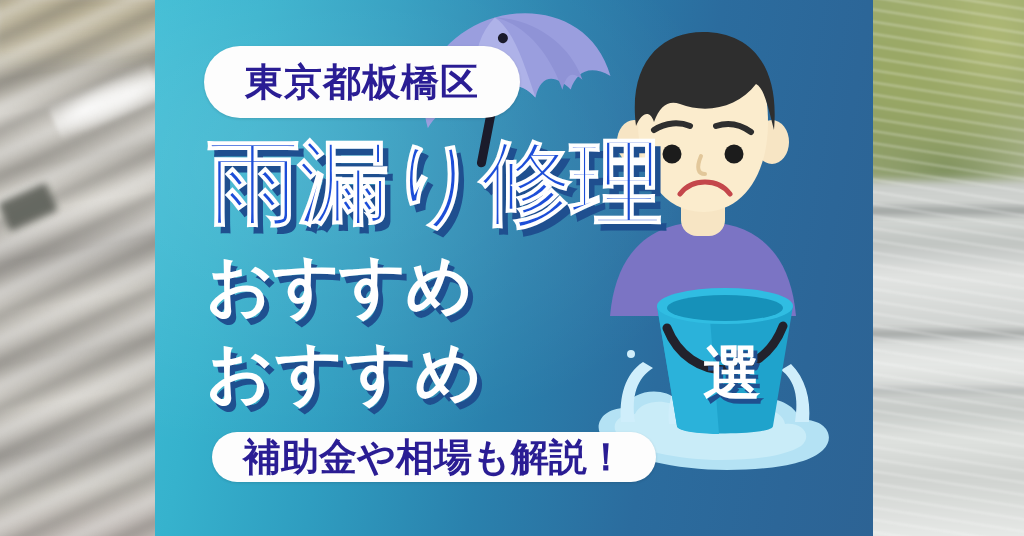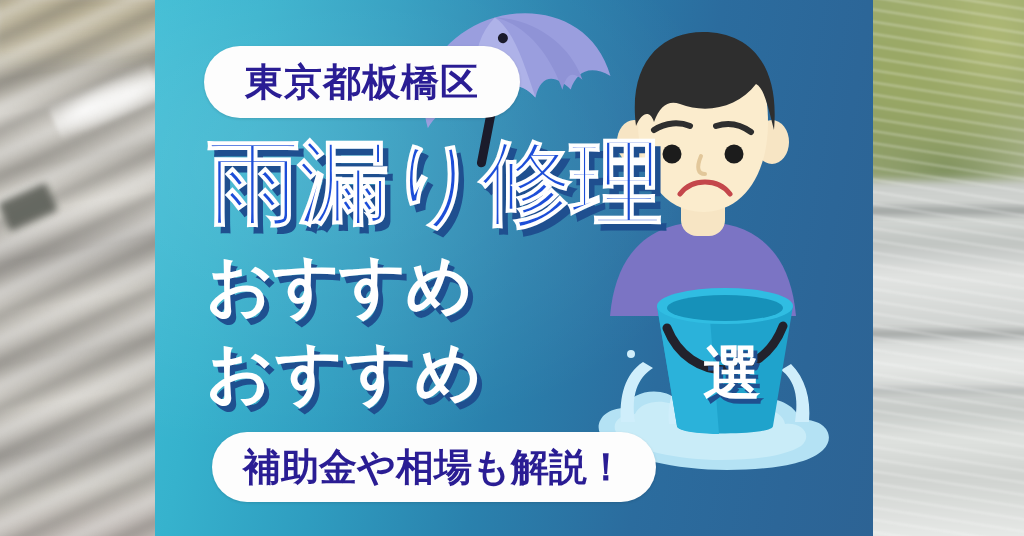--- a/index.html
+++ b/index.html
@@ -211,21 +211,21 @@
     font-weight: 700;
     color: #ffffff;
     line-height: 1;
     text-shadow: 4px 5px 0 #1f4f8f;
   }
 
   
   .bottom-pill {
     position: absolute;
     left: 212px; top: 432px;
-    width: 444px; height: 70px;
+    width: 444px; height: 50px;
     background: #fdfdfd;
     border-radius: 35px;
     display: flex; align-items: center; justify-content: center;
     box-shadow: 0 1px 3px rgba(0,0,0,.12);
   }
   .bottom-pill-text {
     font-size: 38px;
     font-weight: 700;
     color: #2a1d94;
     letter-spacing: 0px;

